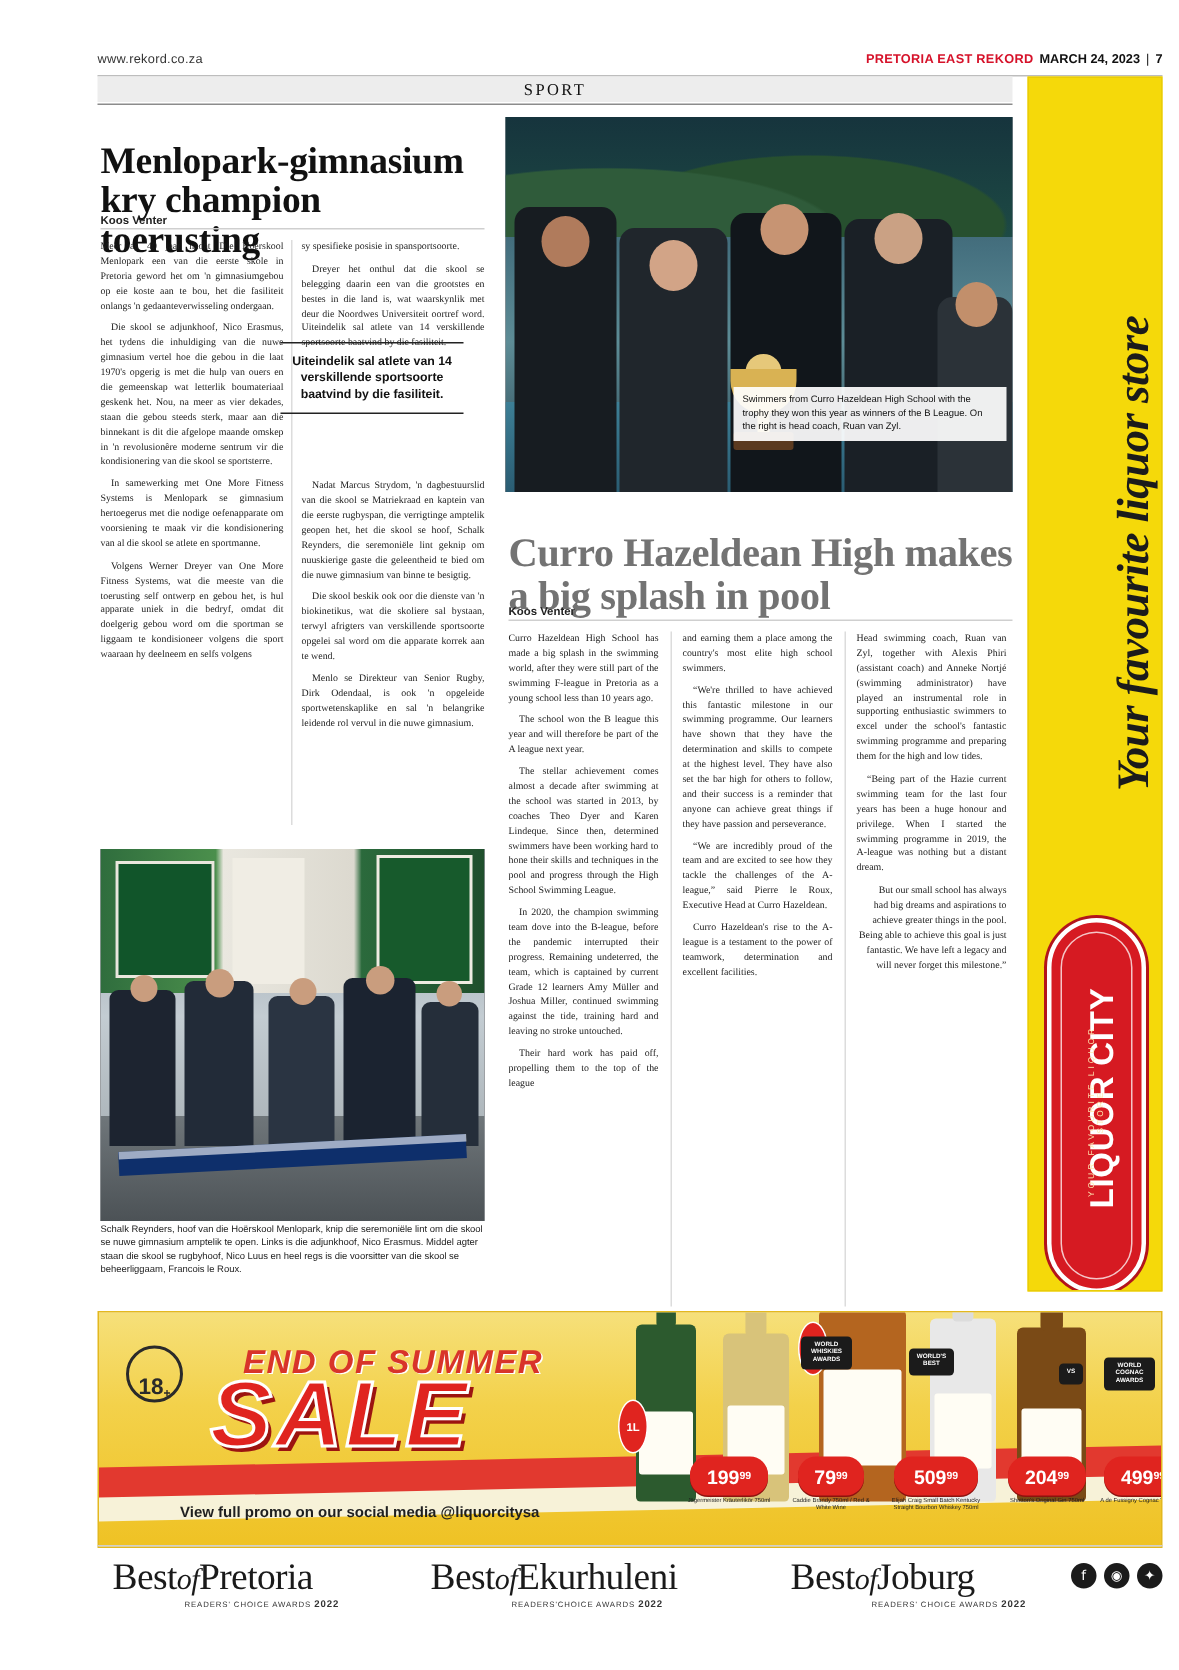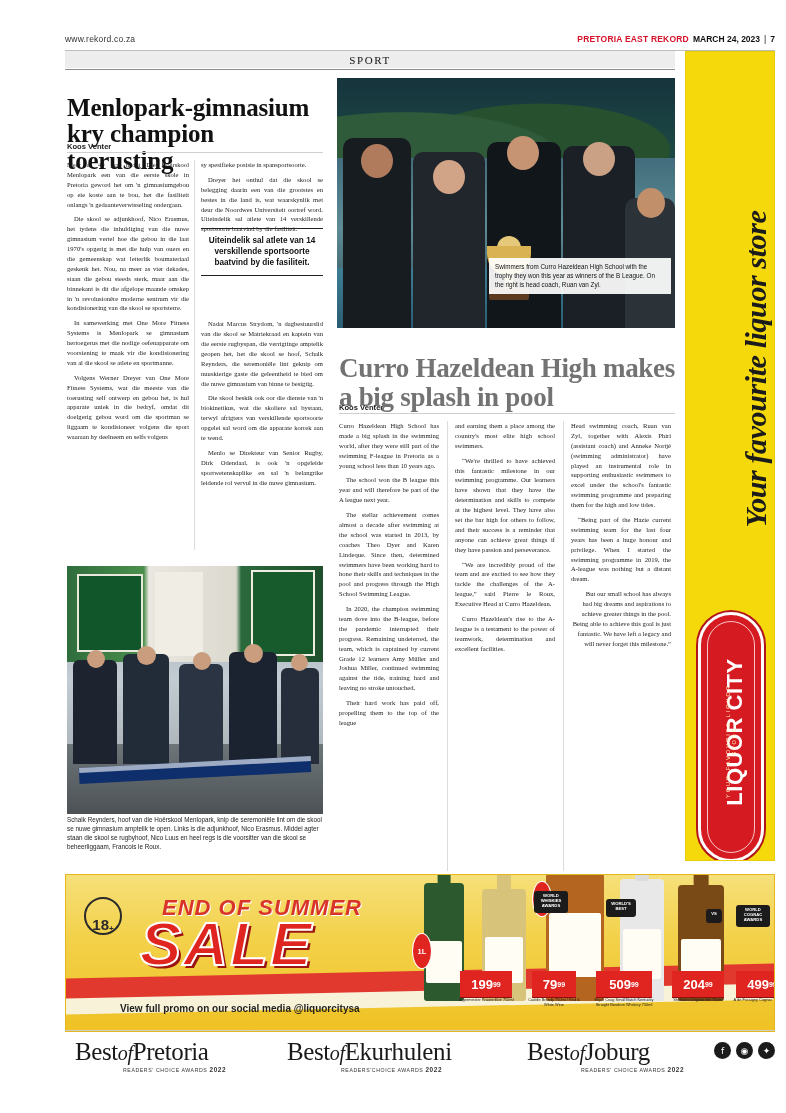--- a/index.html
+++ b/index.html
@@ -51,21 +51,21 @@
   .col-a { position:absolute; left:40px; top:160px; width:122px; }
   .col-b { position:absolute; left:174px; top:160px; width:122px; }
   .vline-1 { position:absolute; left:167px; top:160px; width:1px; height:390px; background:#dcdcdc; }
 
   .bodytext { font-size:6.6px; line-height:1.5; text-align:justify; color:#1b1b1b; }
   .bodytext p { margin:0 0 5px 0; text-indent:7px; }
   .bodytext p.first { text-indent:0; }
 
   
   .pullquote {
-    position:absolute; left:174px; top:228px; width:122px;
+    position:absolute; left:160px; top:228px; width:122px;
     border-top:1.5px solid #222; border-bottom:1.5px solid #222;
     padding:6px 2px 7px 2px;
     font-family:"Liberation Sans", sans-serif;
     font-size:8.2px; line-height:1.35; font-weight:bold; color:#111; text-align:center;
   }
 
   
   .photo-2 {
     position:absolute; left:40px; top:566px; width:256px; height:248px;
     background:#2c3136; overflow:hidden;
@@ -199,21 +199,21 @@
     font-family:"Liberation Sans", sans-serif; font-weight:bold; font-size:10px; color:#1f1f1f;
   }
 
   
   .bottles { position:absolute; left:340px; top:-24px; width:372px; height:182px; }
   .bot { position:absolute; bottom:32px; border-radius:4px 4px 3px 3px; }
   .bot .neck { position:absolute; left:50%; transform:translateX(-50%); top:-18px; width:32%; height:20px; border-radius:3px; }
   .bot .lbl { position:absolute; left:6%; width:88%; background:#fffdf4; border-radius:2px; }
   .prices { position:absolute; left:380px; top:96px; width:332px; height:46px; }
   .pricebox {
-    position:absolute; top:0; width:52px; height:26px; border-radius:0;
+    position:absolute; top:0; width:52px; height:26px; border-radius:12px;
     background:#e0241f; color:#fff;
     display:flex; align-items:center; justify-content:center;
     font-family:"Liberation Sans", sans-serif; font-weight:bold; font-size:13px;
     box-shadow:0 1px 0 #8d120f;
   }
   .pricebox sup { font-size:7px; }
   .pricecap {
     position:absolute; top:27px; width:60px;
     font-family:"Liberation Sans", sans-serif; font-size:3.9px; line-height:1.25;
     color:#1b1b1b; text-align:center;

